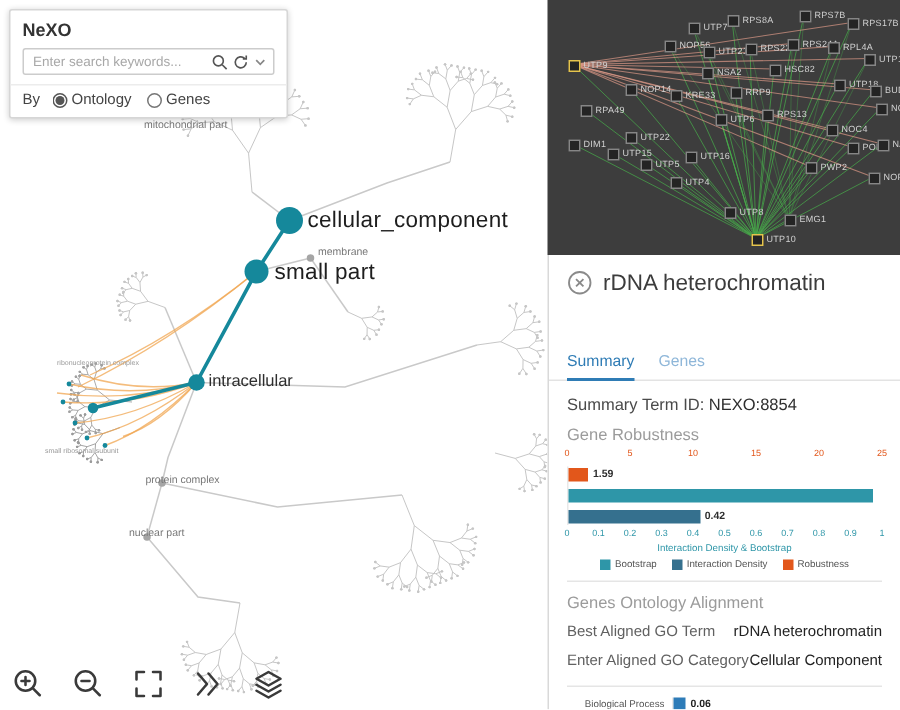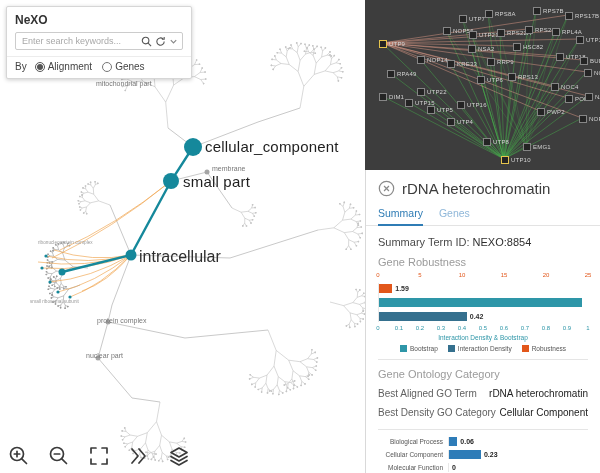--- a/index.html
+++ b/index.html
@@ -5,21 +5,21 @@
   html,body{margin:0;padding:0;background:#fff;}
   .app{position:relative;width:600px;height:473px;overflow:hidden;background:#fff;
        font-family:"Liberation Sans",sans-serif;-webkit-font-smoothing:antialiased;}
 
   
   #tree-wrap{position:absolute;left:0;top:0;width:365px;height:473px;overflow:hidden;}
   #tree-svg{position:absolute;left:0;top:0;}
   #tree-labels{position:absolute;left:0;top:0;width:365px;height:473px;pointer-events:none;}
   .tlabel{position:absolute;white-space:nowrap;color:#777;font-size:7px;transform-origin:0 0;}
   .tlabel.big{font-size:15px;color:#1e1e1e;font-weight:500;letter-spacing:.2px;}
-  .tlabel.mid{font-size:16px;color:#2e2e2e;font-weight:500;}
+  .tlabel.mid{font-size:11px;color:#2e2e2e;font-weight:500;}
   .tlabel.micro{font-size:6px;transform:scale(.78);color:#9a9a9a;}
 
   
   .search-card{position:absolute;top:6px;left:6px;width:184px;background:#fff;border:1px solid #d6d6d6;
                border-radius:2px;box-shadow:0 1px 4px rgba(0,0,0,.2);z-index:6;}
   .sc-top{padding:6px 8px 6px;}
   .sc-title{font-weight:bold;font-size:12px;color:#333;}
   .sc-input-row{display:flex;align-items:center;gap:3px;margin-top:5px;border:1px solid #ccc;border-radius:2px;padding:2px 4px;background:#fff;justify-content:center;}
   .sc-input-row input{flex:1;min-width:0;border:none;outline:none;font-size:9px;color:#333;font-family:"Liberation Sans",sans-serif;}
   .sc-input-row input::placeholder{color:#a8a8a8;}
@@ -42,21 +42,21 @@
   .net-node i.sq{width:6px;height:6px;background:#242424;border:1px solid #868686;display:block;flex:none;}
   .net-node.hl i.sq{border-color:#e5c44d;}
   .net-node span{font-size:6px;color:#d2d2d2;letter-spacing:.2px;white-space:nowrap;}
 
   
   .detail-panel{position:absolute;left:365px;top:170px;width:235px;height:303px;background:#fff;
                 border-left:1px solid #d9d9d9;box-sizing:border-box;overflow:hidden;}
   .detail-header{display:flex;align-items:center;gap:7px;padding:10px 12px 6px;}
   .detail-header h1{margin:0;font-size:15px;font-weight:400;color:#3c3c3c;}
   .close-btn{display:flex;align-items:center;cursor:pointer;background:none;border:none;padding:0;}
-  .tabs{display:flex;gap:16px;padding:0 12px;border-bottom:1px solid #e3e3e3;}
+  .tabs{display:flex;gap:16px;padding:0 12px;border-bottom:1px solid #e3e3e3;margin-top:28px;}
   .tab{font-size:10.5px;color:#8fb7d9;padding:4px 0 5px;cursor:pointer;}
   .tab.active{color:#2f7cb5;border-bottom:2px solid #2f7cb5;margin-bottom:-1px;}
   .detail-body{padding:6px 12px 0;}
   .unique-term{font-size:11px;color:#4a4a4a;margin:4px 0 2px;}
   .unique-term .utv{color:#2f2f2f;}
   h2.section{font-size:11px;color:#9b9b9b;font-weight:400;margin:8px 0 4px;}
   .divider{border-top:1px solid #e5e5e5;margin:7px 0 5px;}
 
   .tr-chart{margin-top:2px;}
   .axis{position:relative;height:8px;font-size:6px;}
@@ -630,21 +630,21 @@
               <path d="M2 3.5 L5 6.5 L8 3.5" fill="none" stroke="#888" stroke-width="1.3"></path>
             </svg>
         </span>
       </div>
     </div>
     <div class="sc-by">
       <span>By</span>
       <span id="radio-group" style="display:flex;gap:10px;">
           <label>
             <input type="radio" name="searchby" checked="" style="">
-            <span>Alignment</span>
+            <span>Ontology</span>
           </label>
           <label>
             <input type="radio" name="searchby" style="">
             <span>Genes</span>
           </label>
         </span>
     </div>
   </div>
 
   <div class="toolbar">
@@ -959,28 +959,28 @@
               <i style="background: rgb(53, 112, 142);"></i>
               <span>Interaction Density</span>
             </div>
             <div class="lg-item">
               <i style="background: rgb(226, 87, 27);"></i>
               <span>Robustness</span>
             </div>
           </div>
       </div>
       <div class="divider"></div>
-      <h2 class="section">Gene Ontology Category</h2>
+      <h2 class="section">Genes Ontology Alignment</h2>
       <div id="go-rows">
           <div class="go-row">
             <span class="gl">Best Aligned GO Term</span>
             <span class="gv">rDNA heterochromatin</span>
           </div>
           <div class="go-row">
-            <span class="gl">Best Density GO Category</span>
+            <span class="gl">Enter Aligned GO Category</span>
             <span class="gv">Cellular Component</span>
           </div>
         </div>
       <div class="divider"></div>
       <div id="go-chart-rows">
           <div class="gc-row">
             <span class="gcl">Biological Process</span>
             <span class="gcb">
               <i style="width: 6%; background: rgb(46, 124, 184);"></i>
               <em>0.06</em>

